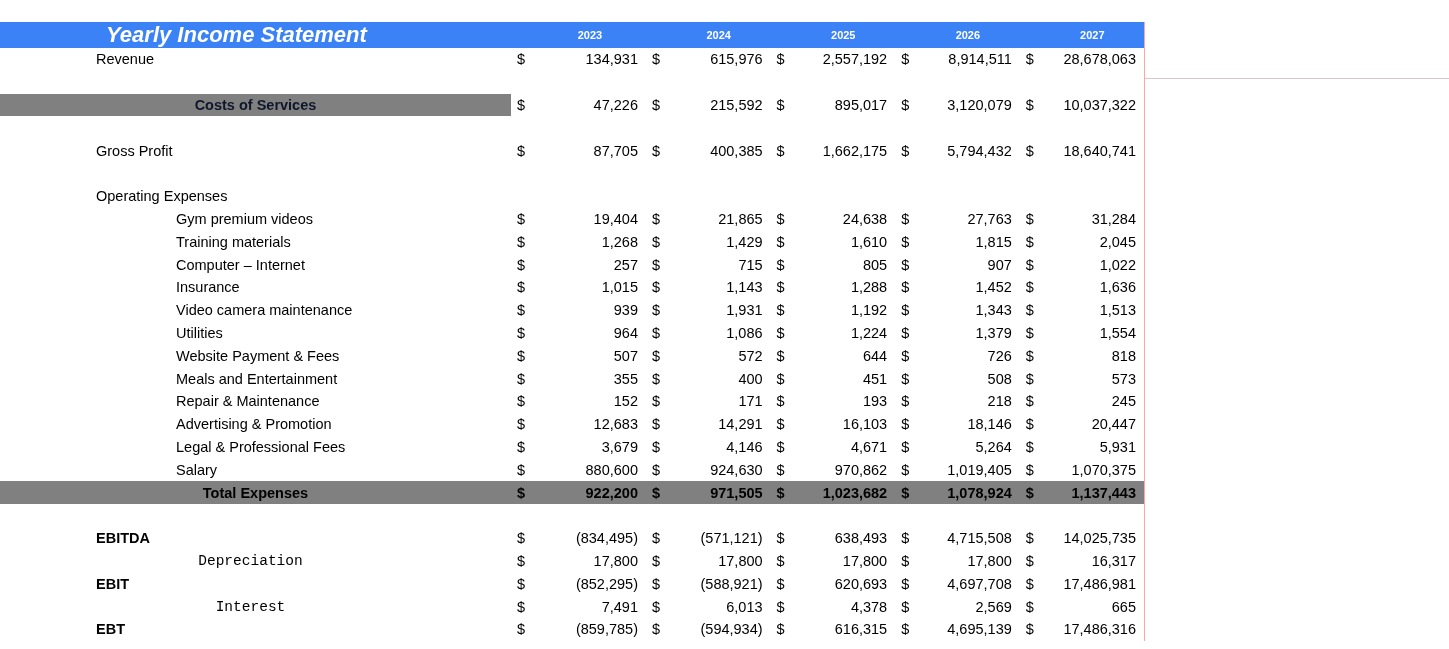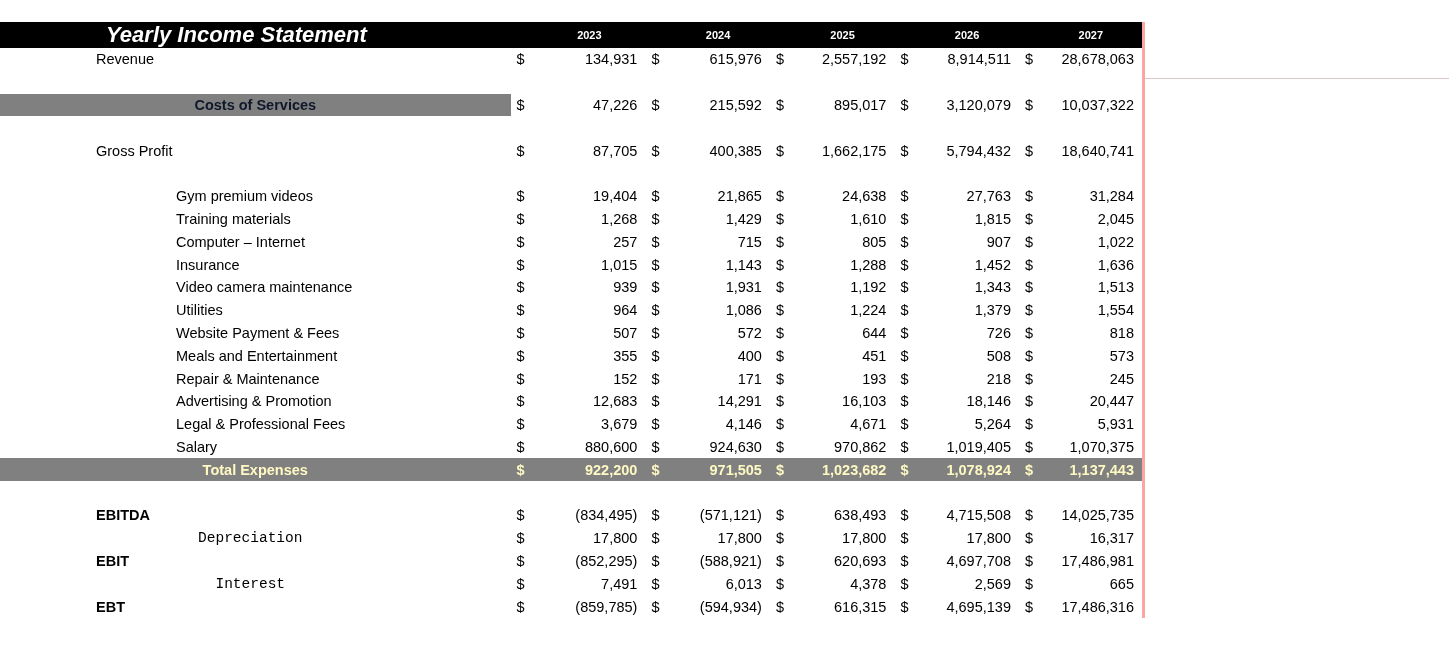--- a/index.html
+++ b/index.html
@@ -36,21 +36,21 @@
   }
   
   .c-label   { width: 492px; }
   .c-cur     { width: 22px;  text-align: left; padding-left: 6px !important; }
   .c-val     { width: 108px; text-align: right; padding-right: 8px !important; }
   .c-cur-n   { width: 20px;  text-align: left; padding-left: 6px !important;}
   .c-val-n   { width: 100px; text-align: right; padding-right: 8px !important; }
 
   
   .hdr-band td {
-    background: #000000;
+    background: #3b82f6;
     color: #ffffff;
     height: 34px;
   }
   .hdr-title {
     font-style: italic;
     font-weight: bold;
     font-size: 22px;
     padding-left: 106px !important;
   }
   .hdr-year {
@@ -62,33 +62,33 @@
 
   
   .grey-label {
     background: #808080;
     color: #0f172a;
     font-weight: bold;
     text-align: center;
   }
   .grey-row td {
     background: #808080;
-    color: #fef9c3;
+    color: #000000;
     font-weight: bold;
   }
 
   .indent-1 { padding-left: 96px !important; }
   .indent-2 { padding-left: 176px !important; }
   .right-label { text-align: center; padding-right: 10px !important; font-family: Liberation Mono, monospace; }
   .center-label { text-align: center; }
   .bold { font-weight: bold; }
   .spacer td { height: 22.8px; background: #ffffff; }
 
   
-  .edge-right { border-right: 3px solid #fca5a5; }
+  .edge-right { border-right: 1px solid #fca5a5; }
 
   
   .sheet-rule {
     position: absolute;
     left: 1145px;
     top: 56px;
     width: 304px;
     height: 1px;
     background: #d9c8c8;
   }
@@ -170,20 +170,33 @@
           <td class="c-val-n">1,662,175</td>
           <td class="c-cur-n">$</td>
           <td class="c-val-n">5,794,432</td>
           <td class="c-cur-n">$</td>
           <td class="c-val-n edge-right">18,640,741</td>
         </tr>
         <tr class="spacer">
           <td colspan="11" class="edge-right"></td>
         </tr>
         <tr>
+          <td class="" style="padding-left: 96px;">Operating Expenses</td>
+          <td class="c-cur"></td>
+          <td class="c-val"></td>
+          <td class="c-cur-n"></td>
+          <td class="c-val-n"></td>
+          <td class="c-cur-n"></td>
+          <td class="c-val-n"></td>
+          <td class="c-cur-n"></td>
+          <td class="c-val-n"></td>
+          <td class="c-cur-n"></td>
+          <td class="c-val-n edge-right"></td>
+        </tr>
+        <tr>
           <td class="indent-2">Gym premium videos</td>
           <td class="c-cur">$</td>
           <td class="c-val">19,404</td>
           <td class="c-cur-n">$</td>
           <td class="c-val-n">21,865</td>
           <td class="c-cur-n">$</td>
           <td class="c-val-n">24,638</td>
           <td class="c-cur-n">$</td>
           <td class="c-val-n">27,763</td>
           <td class="c-cur-n">$</td>

